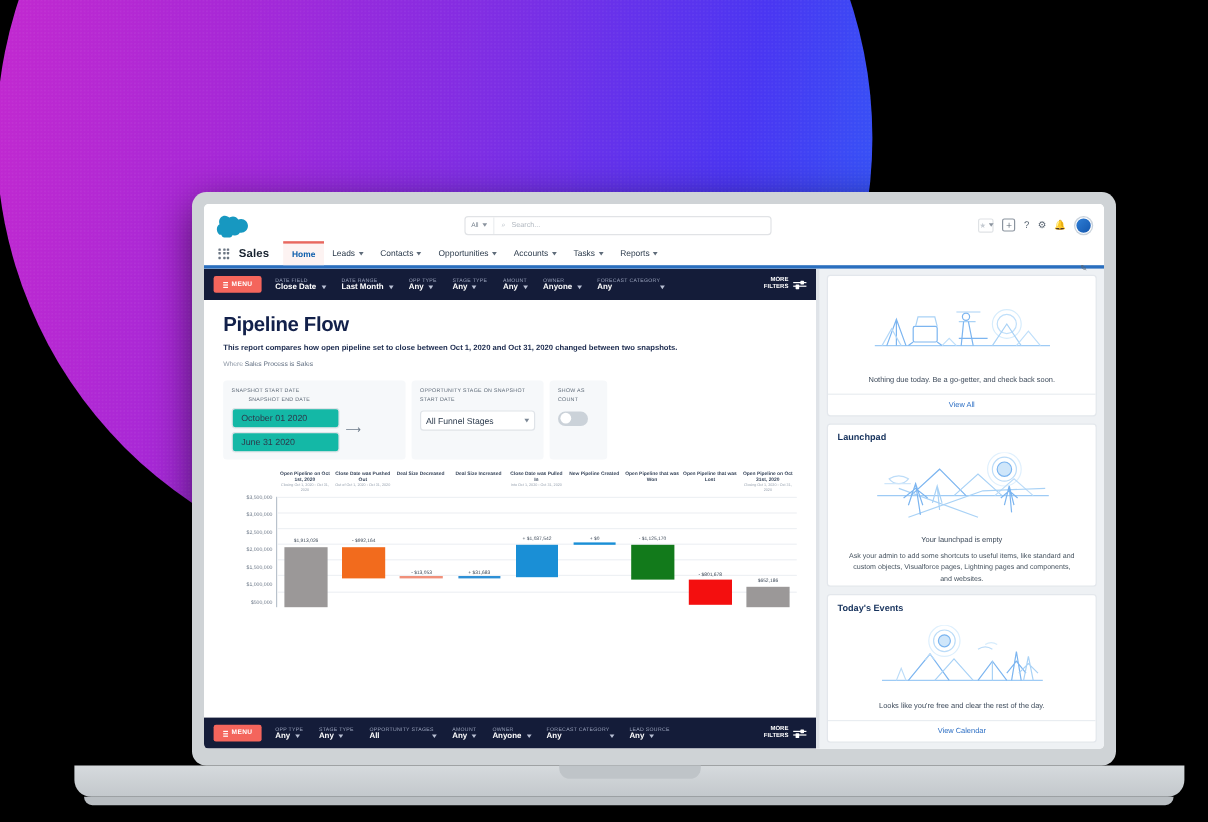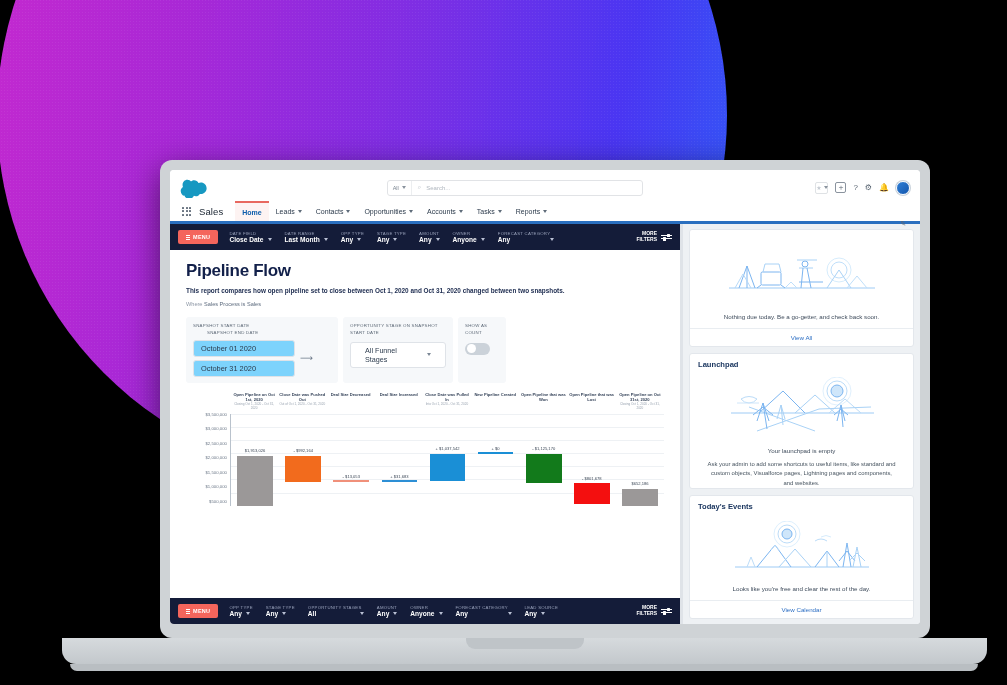--- a/index.html
+++ b/index.html
@@ -78,21 +78,21 @@
   .sf-head-icons { display:flex; align-items:center; gap:7px; flex:0 0 auto; }
   .hi { color:#5a6673; font-size:8px; line-height:1; display:flex; align-items:center; justify-content:center; }
   .hi-box { width:13px;height:12px;border:1px solid #dfe2e5;border-radius:2px;display:flex;align-items:center;justify-content:center;gap:2px; }
   .hi-sq { width:11px;height:11px;border:1px solid #8a939e;border-radius:2px;display:flex;align-items:center;justify-content:center;font-size:8px;color:#5a6673; }
   .avatar { width:14px;height:14px;border-radius:50%;background:#1b5ebe;border:1.5px solid #fff;box-shadow:0 0 0 1px #c9d2db;
             background-image:linear-gradient(135deg,#2f7fd6 0%,#1356ad 100%); }
 
   .sf-nav-row { display:flex; align-items:center; height:20px; gap:0; position:relative; }
   .waffle { display:grid; grid-template-columns:repeat(3,2px); grid-gap:1.5px; margin:0 8px 0 2px; }
   .waffle i { width:2px;height:2px;background:#6b7582;border-radius:.5px;display:block; }
-  .app-name { font-size:9.5px; font-weight:400; color:#182330; margin-right:12px; letter-spacing:.1px; }
+  .app-name { font-size:9.5px; font-weight:700; color:#182330; margin-right:12px; letter-spacing:.1px; }
   .nav-item {
     font-size:7px; color:#2b3a4b; padding:4px 7px; display:flex; align-items:center; gap:3px;
     height:20px; white-space:nowrap;
   }
   .nav-item.active { color:#0b5cab; background:#fdf3f2; border-top:2px solid #e8685f; font-weight:600; }
   .nav-caret { width:0;height:0;border-left:2.5px solid transparent;border-right:2.5px solid transparent;border-top:3px solid #5e6b79; }
   .edit-pencil { position:absolute; right:4px; bottom:-7px; font-size:7px; color:#5a6673; }
 
   
   .report-wrap { flex:1; display:flex; background:#eef1f4; min-height:0; overflow:hidden; }
@@ -129,27 +129,27 @@
   .rpt-where b { color:#8d97a5; font-weight:400; }
 
   
   .ctrl-row { display:flex; gap:5px; margin:10px 0 0 0; padding:0 16px; }
   .ctrl-card { background:#f6f8fa; border-radius:3px; padding:6px 7px; }
   .ctrl-lab { font-size:4.4px; color:#5c6876; letter-spacing:.25px; text-transform:uppercase; line-height:1.55; }
   .ctrl-lab.indent { padding-left:14px; }
   .date-row { display:flex; align-items:center; gap:5px; margin-top:3px; }
   .date-stack { display:flex; flex-direction:column; gap:3px; }
   .date-box {
-    background:#7dd3fc; border:1px solid #dfe3e8; border-radius:3px;
-    font-size:7.4px; color:#2c3b4d; padding:3px 7px; width:102px;
+    background:#14b8a6; border:1px solid #dfe3e8; border-radius:3px;
+    font-size:7.4px; color:#2c3b4d; padding:3px 7px; width:90px;
   }
   .arrow-r { font-size:9px; color:#6e7b8a; }
   .sel-box {
     background:#fff; border:1px solid #dfe3e8; border-radius:3px;
-    font-size:7.2px; color:#2c3b4d; padding:3px 14px; margin-top:5px;
+    font-size:7.2px; color:#2c3b4d; padding:3px 4px; margin-top:5px;
     display:flex; align-items:center; justify-content:space-between; gap:8px;
   }
   .sel-caret { width:0;height:0;border-left:2.5px solid transparent;border-right:2.5px solid transparent;border-top:3px solid #7b8795; }
   .toggle { width:25px;height:12px;border-radius:7px;background:#cbd2d9;position:relative;margin-top:6px; }
   .toggle::after{content:"";position:absolute;left:1.5px;top:1.5px;width:9px;height:9px;border-radius:50%;background:#fff;}
 
   
   .chart-area { padding:9px 16px 0 16px; flex:1; min-height:0; }
   .chart-head { display:flex; margin-left:44px; }
   .ch-col { flex:1; text-align:center; padding:0 1px; }
@@ -353,21 +353,21 @@
               </div>
             </div>
 
             <div class="ctrl-row">
               <div class="ctrl-card" style="width:152px">
                 <div class="ctrl-lab">SNAPSHOT START DATE</div>
                 <div class="ctrl-lab indent">SNAPSHOT END DATE</div>
                 <div class="date-row">
                   <div class="date-stack">
                     <div class="date-box">October 01 2020</div>
-                    <div class="date-box">October 31 2020</div>
+                    <div class="date-box">June 31 2020</div>
                   </div>
                   <span class="arrow-r">⟶</span>
                 </div>
               </div>
               <div class="ctrl-card" style="width:110px">
                 <div class="ctrl-lab">OPPORTUNITY STAGE ON SNAPSHOT</div>
                 <div class="ctrl-lab">START DATE</div>
                 <div class="sel-box">
                   <span>All Funnel Stages</span>
                   <i class="sel-caret"></i>

